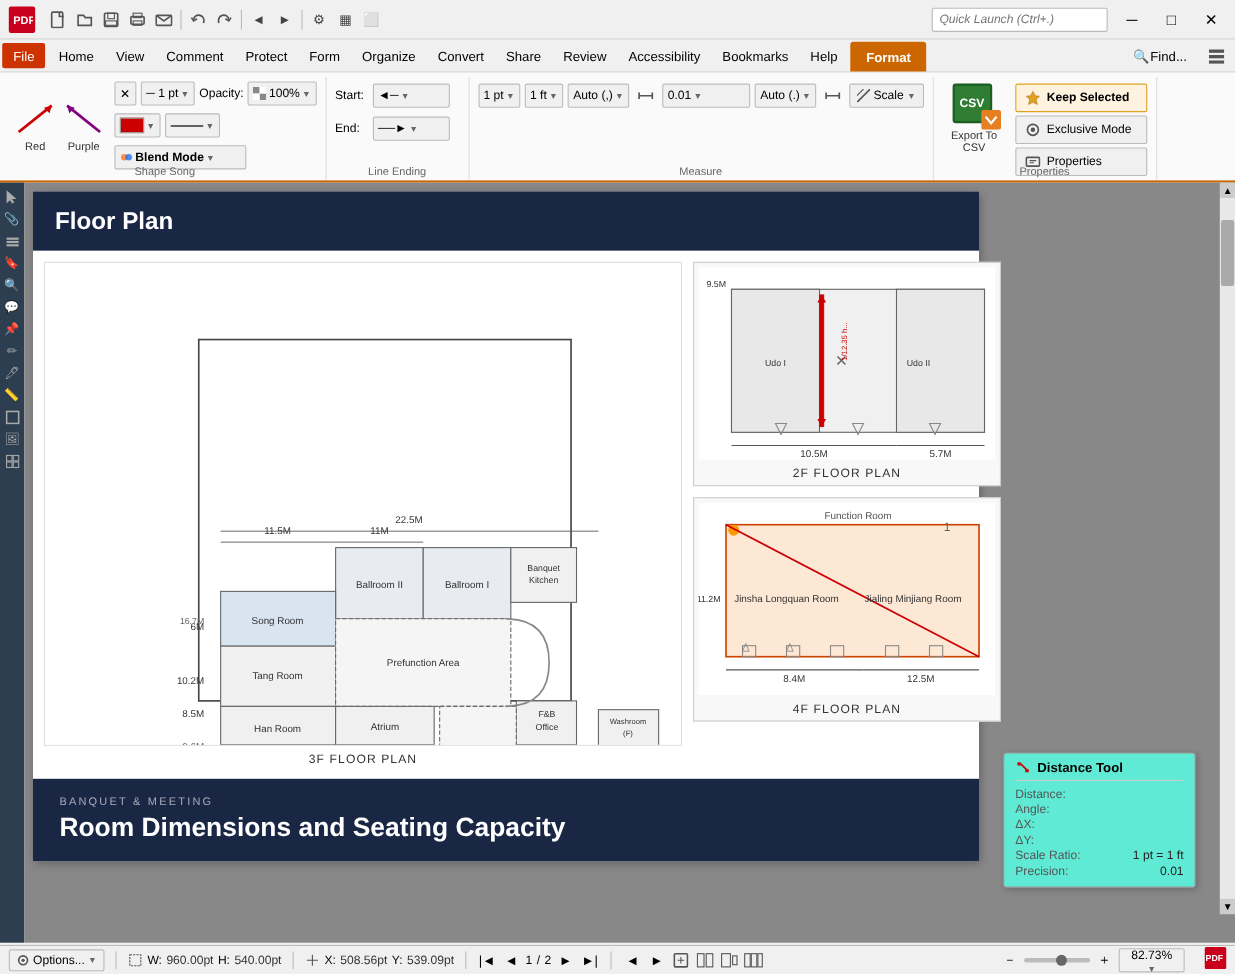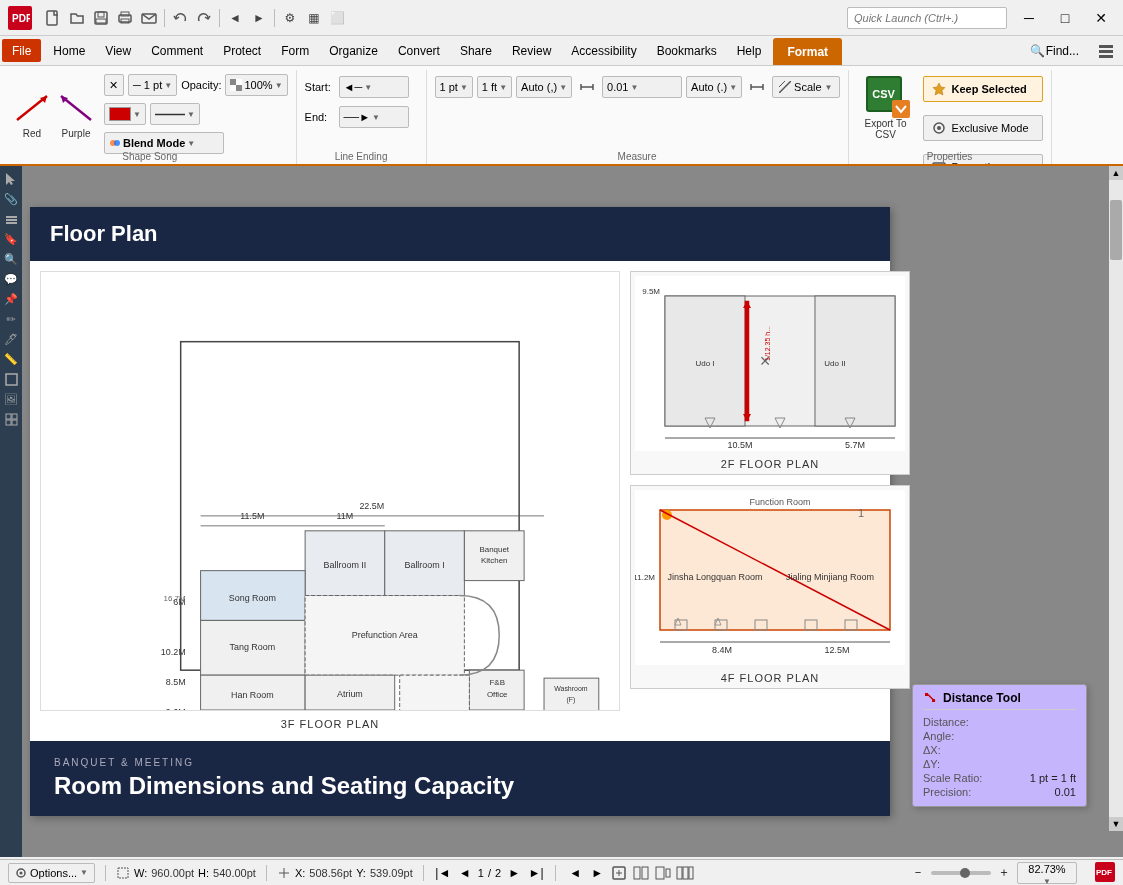--- a/index.html
+++ b/index.html
@@ -202,21 +202,20 @@
       position: relative;
     }
 
     
     #pdf-page {
       position: absolute;
       top: 8px; left: 8px;
       width: 860px;
       background: white;
       box-shadow: 2px 2px 8px rgba(0,0,0,0.3);
-      margin-top: 33px;
     }
 
     
     .page-header {
       background: #1a2744;
       color: white;
       padding: 14px 20px;
       font-size: 22px;
       font-weight: bold;
     }
@@ -269,21 +268,21 @@
     .room-title {
       font-size: 24px;
       font-weight: bold;
     }
 
     
     #distance-tooltip {
       position: absolute;
       bottom: 110px;
       right: 20px;
-      background: #c4b5fd;
+      background: #5eead4;
       border: 1px solid #999;
       border-radius: 3px;
       padding: 6px 10px;
       font-size: 11px;
       box-shadow: 2px 2px 6px rgba(0,0,0,0.2);
       width: 175px;
     }
     .tooltip-header {
       display: flex;
       align-items: center;
@@ -678,21 +677,21 @@
 
           <svg style="position:absolute; bottom:-2px; right:-4px;" width="18" height="18" viewBox="0 0 18 18">
             <rect x="0" y="0" width="18" height="18" rx="2" fill="#e67e22"></rect>
             <polyline points="4,6 9,12 14,6" fill="none" stroke="white" stroke-width="2"></polyline>
           </svg>
         </div>
         <div style="font-size:10px; text-align:center; color:#333; margin-top:2px; white-space:pre-line;">Export To
 CSV</div>
       </div>
 
-      <div style="display:flex; flex-direction:column; gap:13px; margin-top:2px;">
+      <div style="display:flex; flex-direction:column; gap:3px; margin-top:2px;">
 
         <button class="prop-btn keep-selected">
           <svg width="14" height="14" viewBox="0 0 14 14">
             <polygon points="7,1 9,5 13,5.5 10,8.5 11,13 7,11 3,13 4,8.5 1,5.5 5,5" fill="#e0a020" stroke="#b07010" stroke-width="0.5"></polygon>
           </svg>
           <span>Keep Selected</span>
         </button>
 
         <button class="prop-btn">
           <svg width="14" height="14" viewBox="0 0 14 14">

